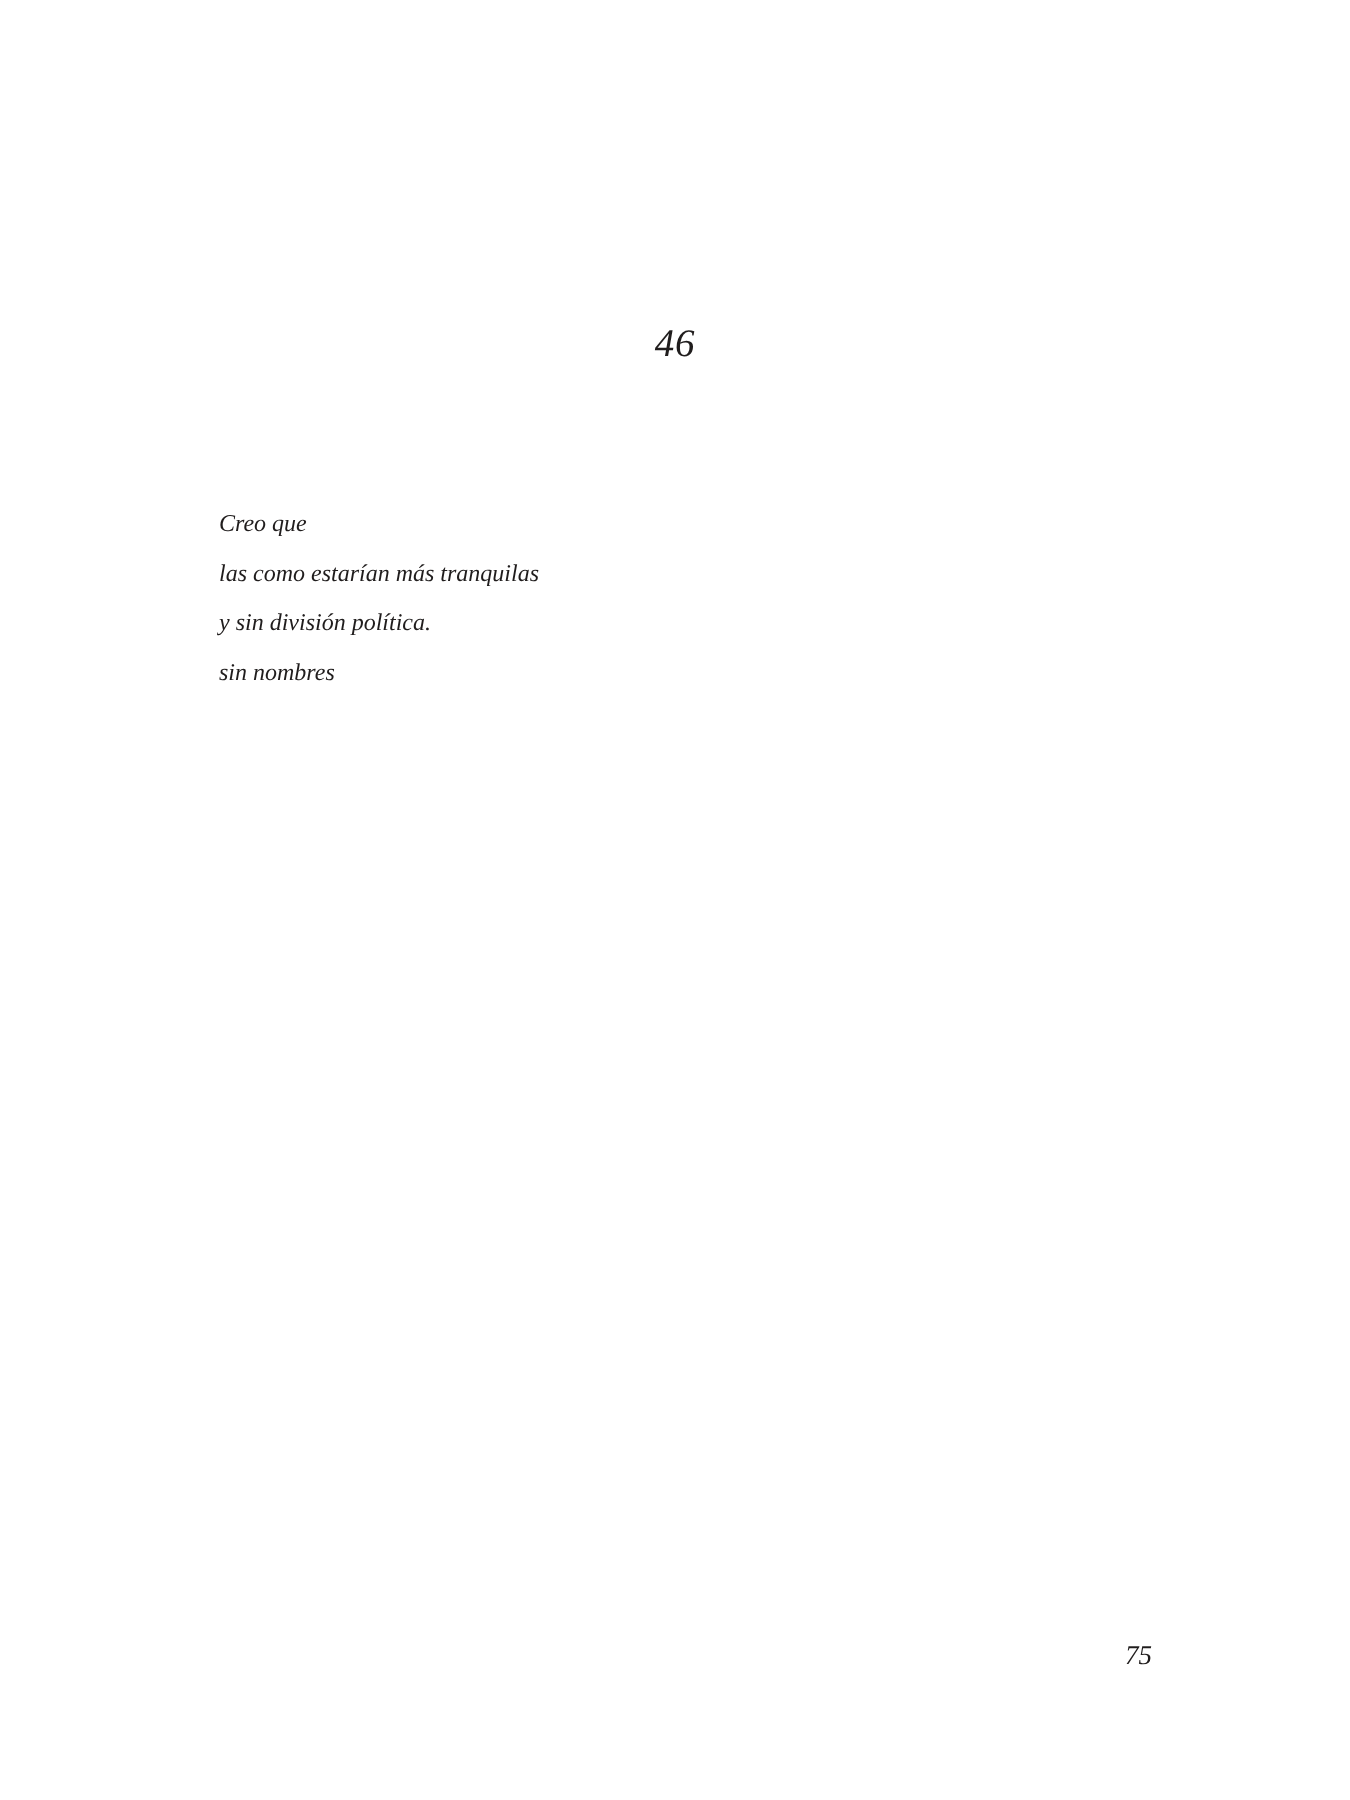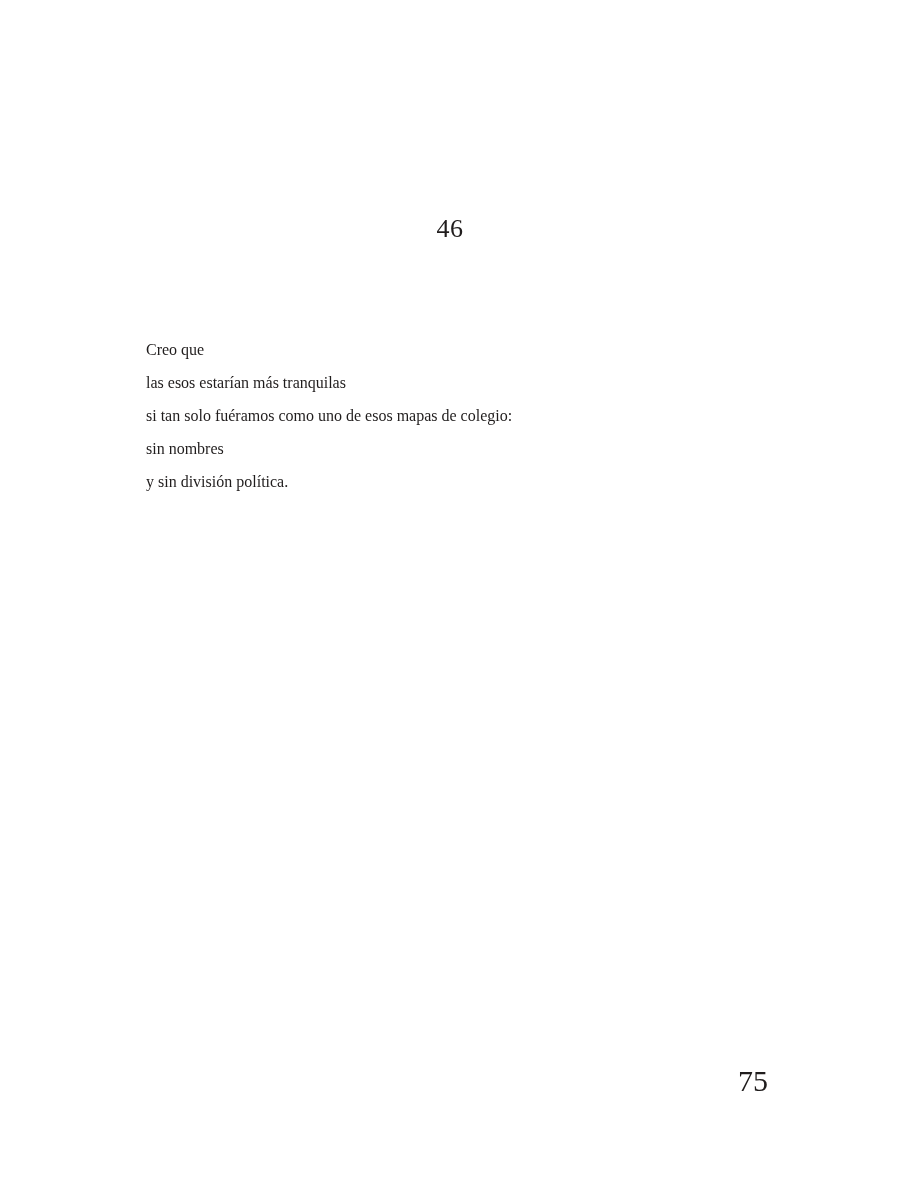--- a/index.html
+++ b/index.html
@@ -10,20 +10,21 @@
   }
   .page {
     position: relative;
     width: 900px;
     height: 1200px;
     margin: 0 auto;
     background: #ffffff;
     overflow: hidden;
     font-family: "Liberation Serif", "DejaVu Serif", serif;
     color: #201d1d;
+    font-style: italic;
   }
   .poem-number {
     position: absolute;
     top: 212px;
     left: 0;
     width: 900px;
     text-align: center;
     font-size: 26px;
     line-height: 33px;
     letter-spacing: 0.5px;
@@ -34,36 +35,35 @@
     left: 146px;
     right: 120px;
     font-size: 16px;
     line-height: 33px;
   }
   .poem-line {
     white-space: pre;
   }
   .folio {
     position: absolute;
-    top: 1064px;
+    top: 1087px;
     right: 132px;
-    font-size: 30px;
+    font-size: 18px;
     line-height: 33px;
     text-align: right;
     margin-left: 13px;
   }
 </style>
 </head>
 <body>
 
 <div class="page">
   <div class="poem-number">46</div>
 
   <div class="poem-body">
       <div class="poem-line">Creo que</div>
-      <div class="poem-line">las esos estarían más tranquilas</div>
-      <div class="poem-line">si tan solo fuéramos como uno de esos mapas de colegio:</div>
+      <div class="poem-line">las como estarían más tranquilas</div>
+      <div class="poem-line">y sin división política.</div>
       <div class="poem-line">sin nombres</div>
-      <div class="poem-line">y sin división política.</div>
     </div>
 
   <div class="folio">75</div>
 </div>
 
 </body></html>

